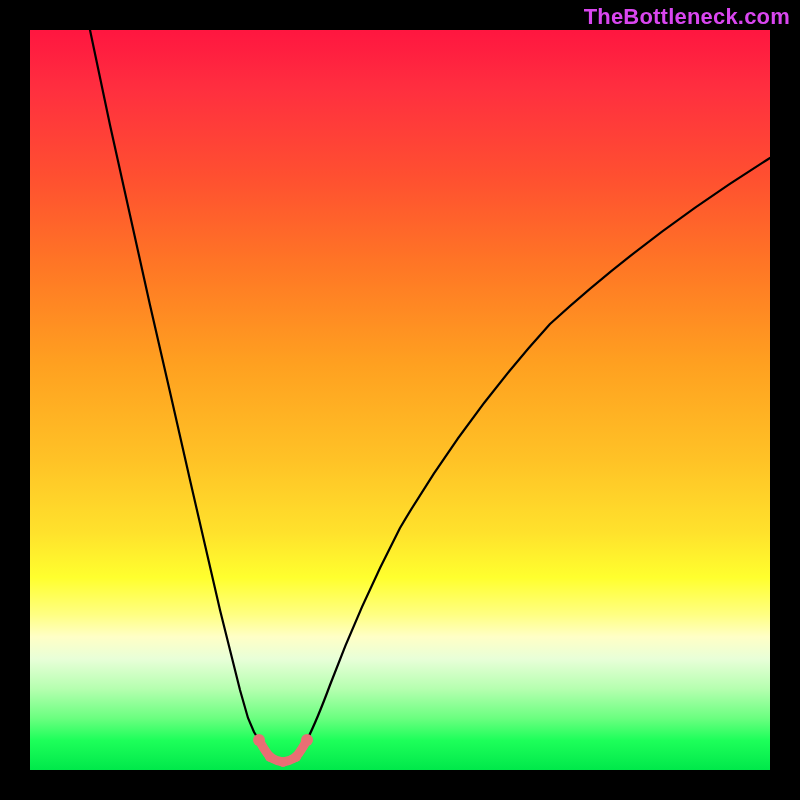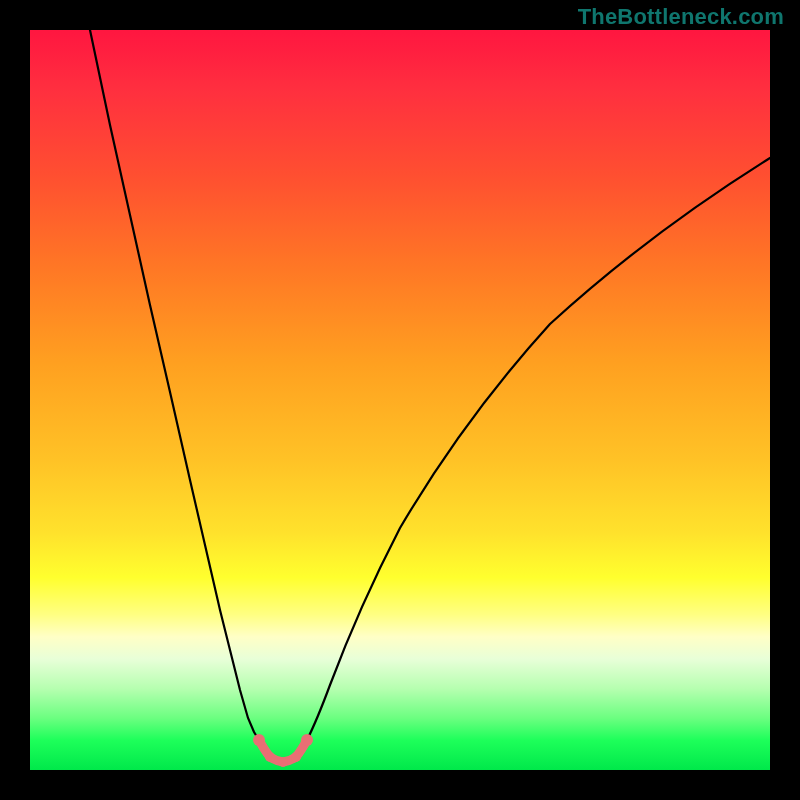--- a/index.html
+++ b/index.html
@@ -12,24 +12,24 @@
   }
   .frame {
     position: relative;
     width: 800px;
     height: 800px;
     background: #000000;
   }
   .watermark {
     position: absolute;
     top: 4px;
-    right: 16px;
+    right: 10px;
     font-size: 22px;
     font-weight: 600;
-    color: #0f766e;
+    color: #d946ef;
     letter-spacing: 0.2px;
     z-index: 10;
   }
   .plot-area {
     position: absolute;
     left: 30px;
     top: 30px;
     width: 740px;
     height: 740px;
     

